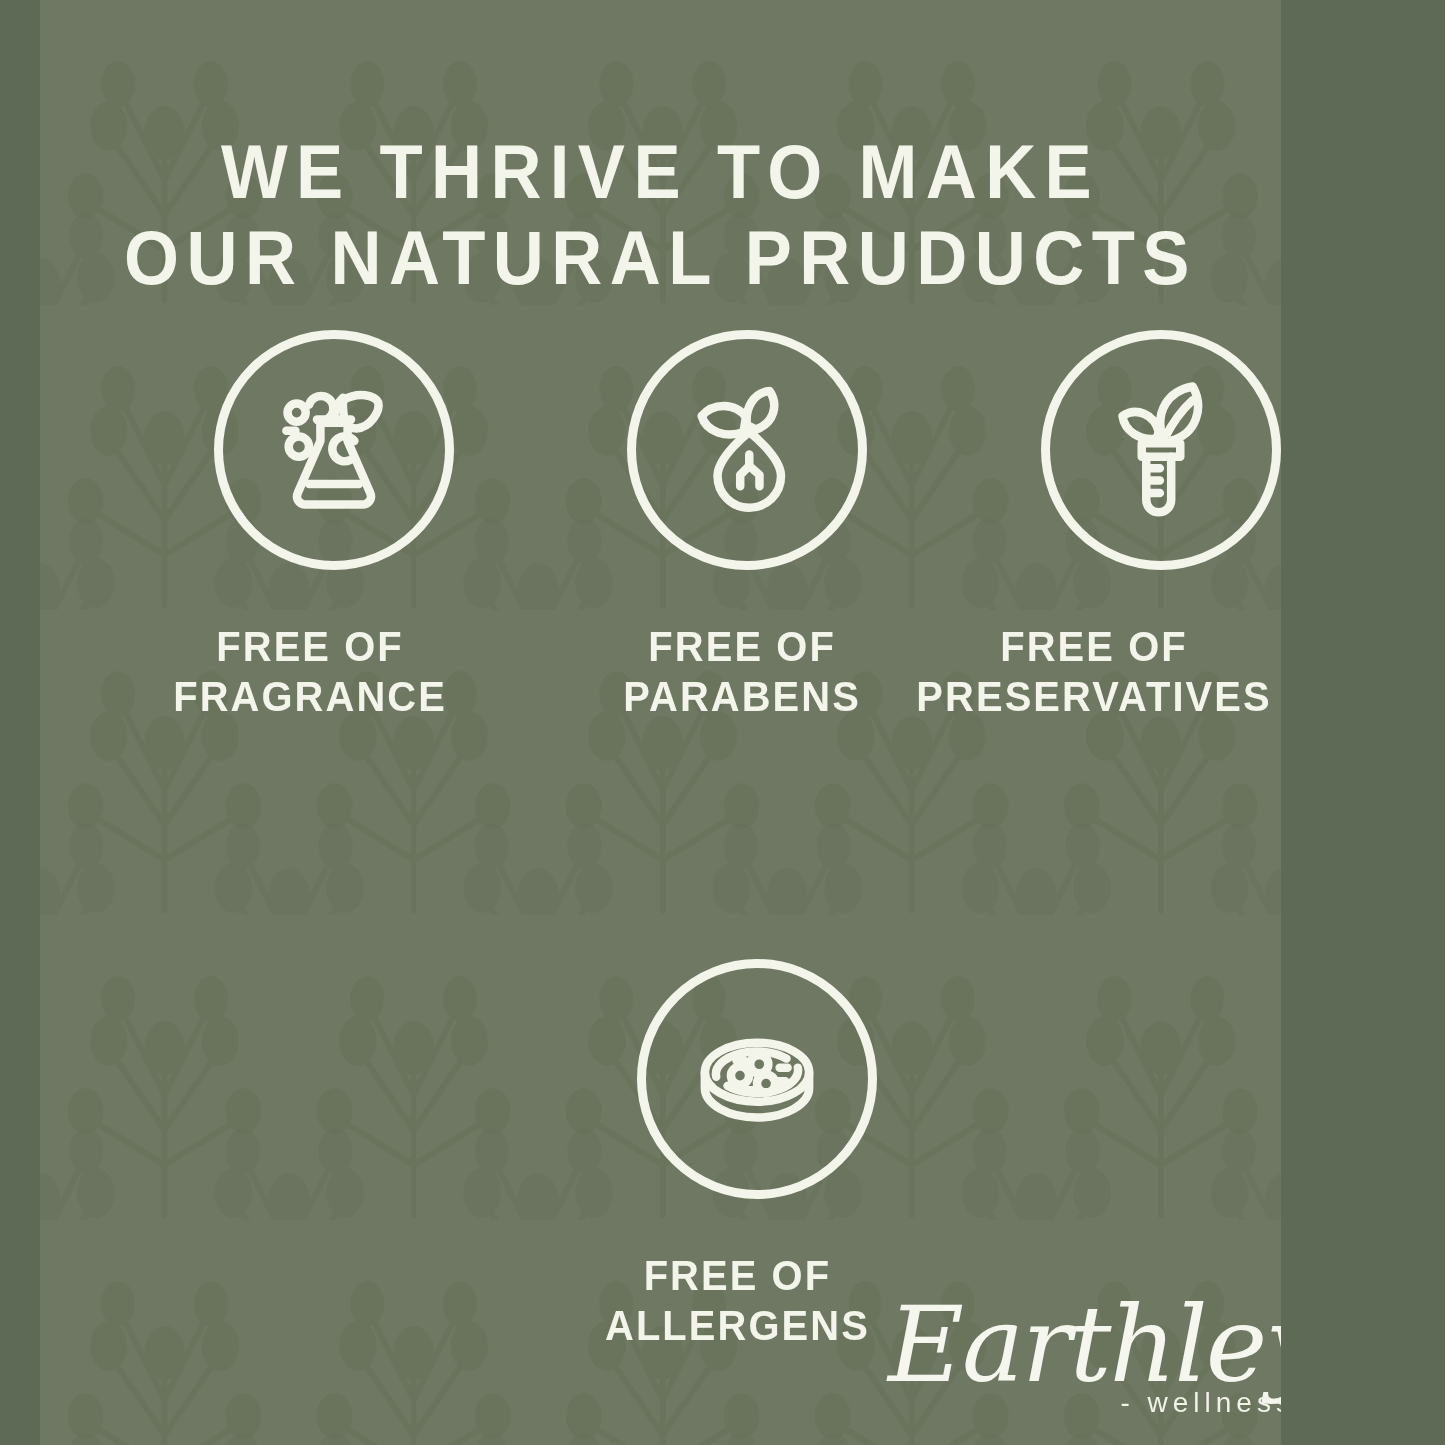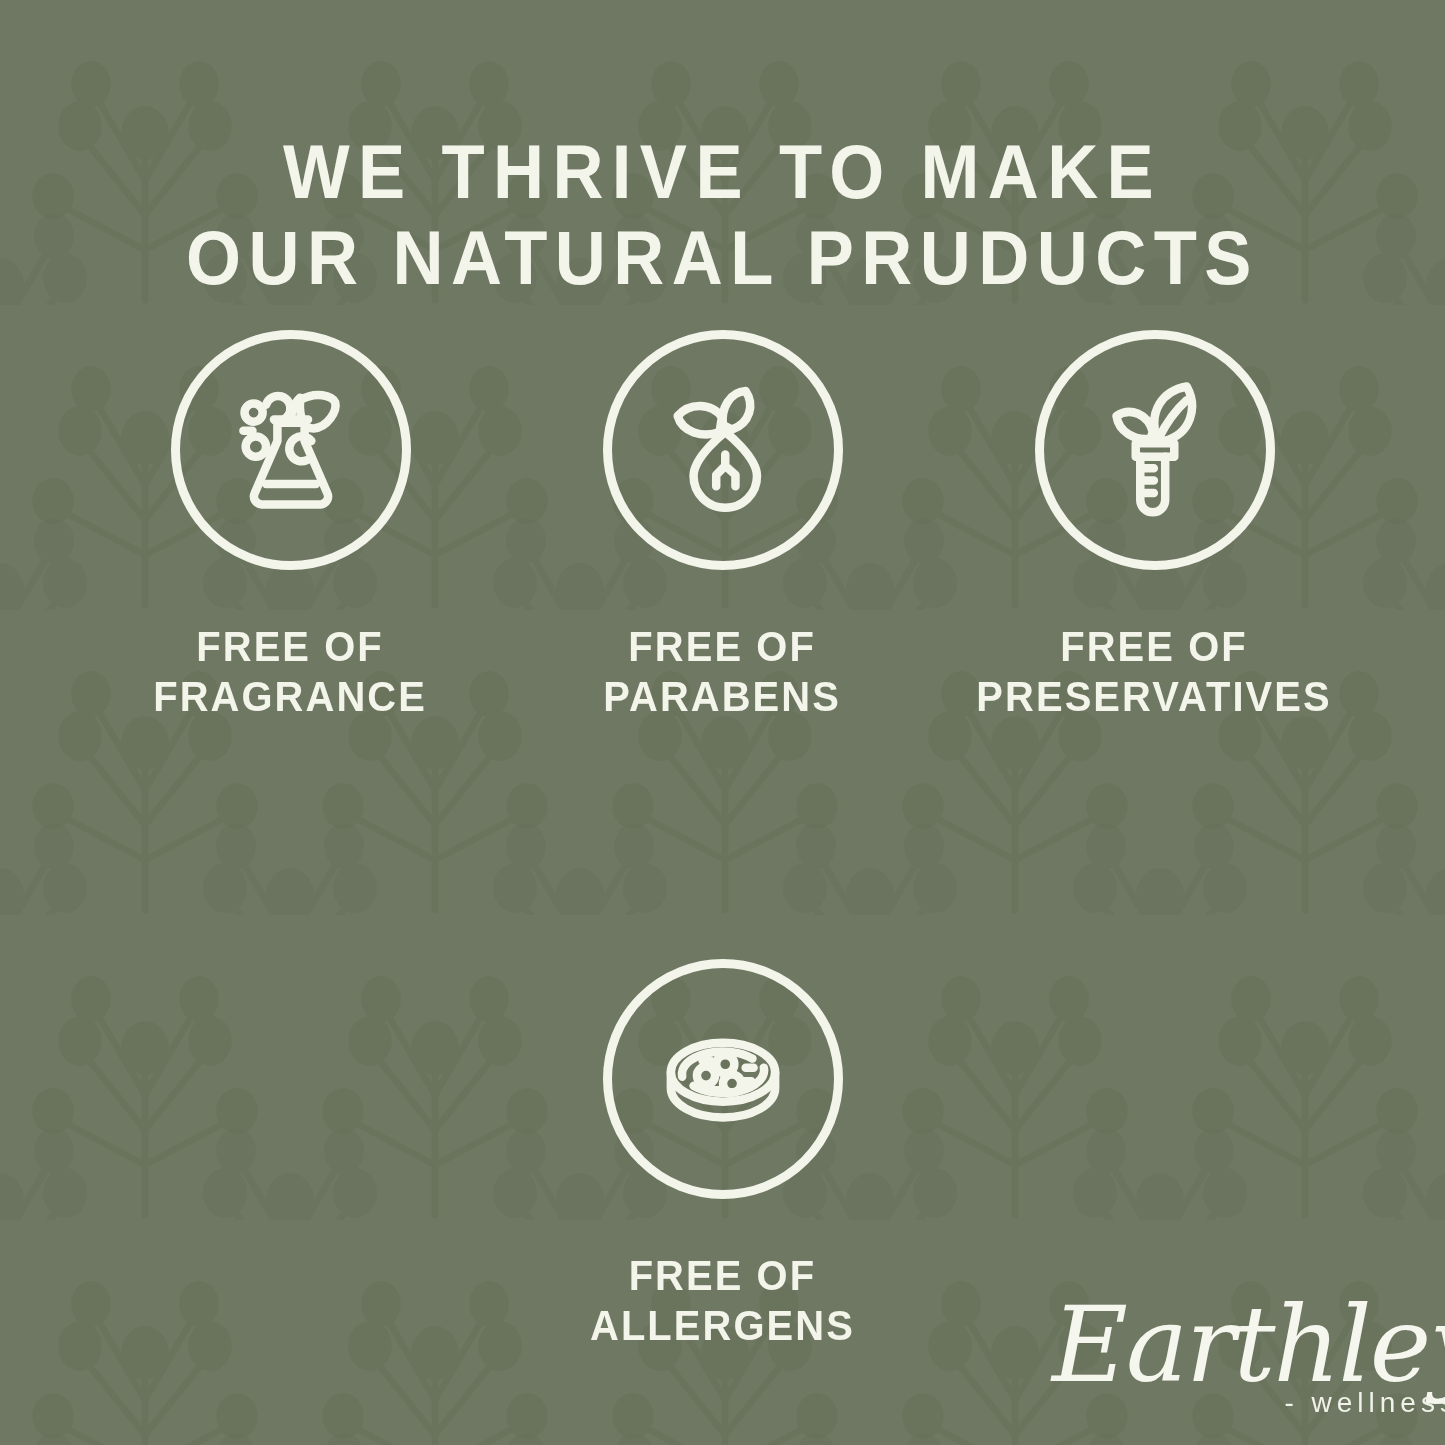--- a/index.html
+++ b/index.html
@@ -2,25 +2,26 @@
 <html><head>
 <meta charset="utf-8">
 <style>
   html, body {
     margin: 0;
     padding: 0;
     background: #5f6a56;
   }
   #poster {
     position: relative;
-    width: 1445px;
+    width: 1241px;
     height: 1445px;
     background-color: #6e7862;
     overflow: hidden;
     font-family: "Liberation Sans", sans-serif;
+    margin-left: 40px;
     -webkit-font-smoothing: antialiased;
   }
   #bg-pattern {
     position: absolute;
     inset: 0;
     width: 100%;
     height: 100%;
     z-index: 0;
     pointer-events: none;
   }
@@ -66,21 +67,21 @@
   .row {
     display: flex;
     justify-content: center;
     align-items: flex-start;
   }
   .row.row2 { margin-top: 237px; }
   .cell {
     width: 432px;
     display: flex;
     flex-direction: column;
-    align-items: center;
+    align-items: flex-end;
   }
   .badge-ring {
     width: 240px;
     height: 240px;
     border-radius: 50%;
     border: 9px solid #f3f4ea;
     box-sizing: border-box;
     display: flex;
     align-items: center;
     justify-content: center;

